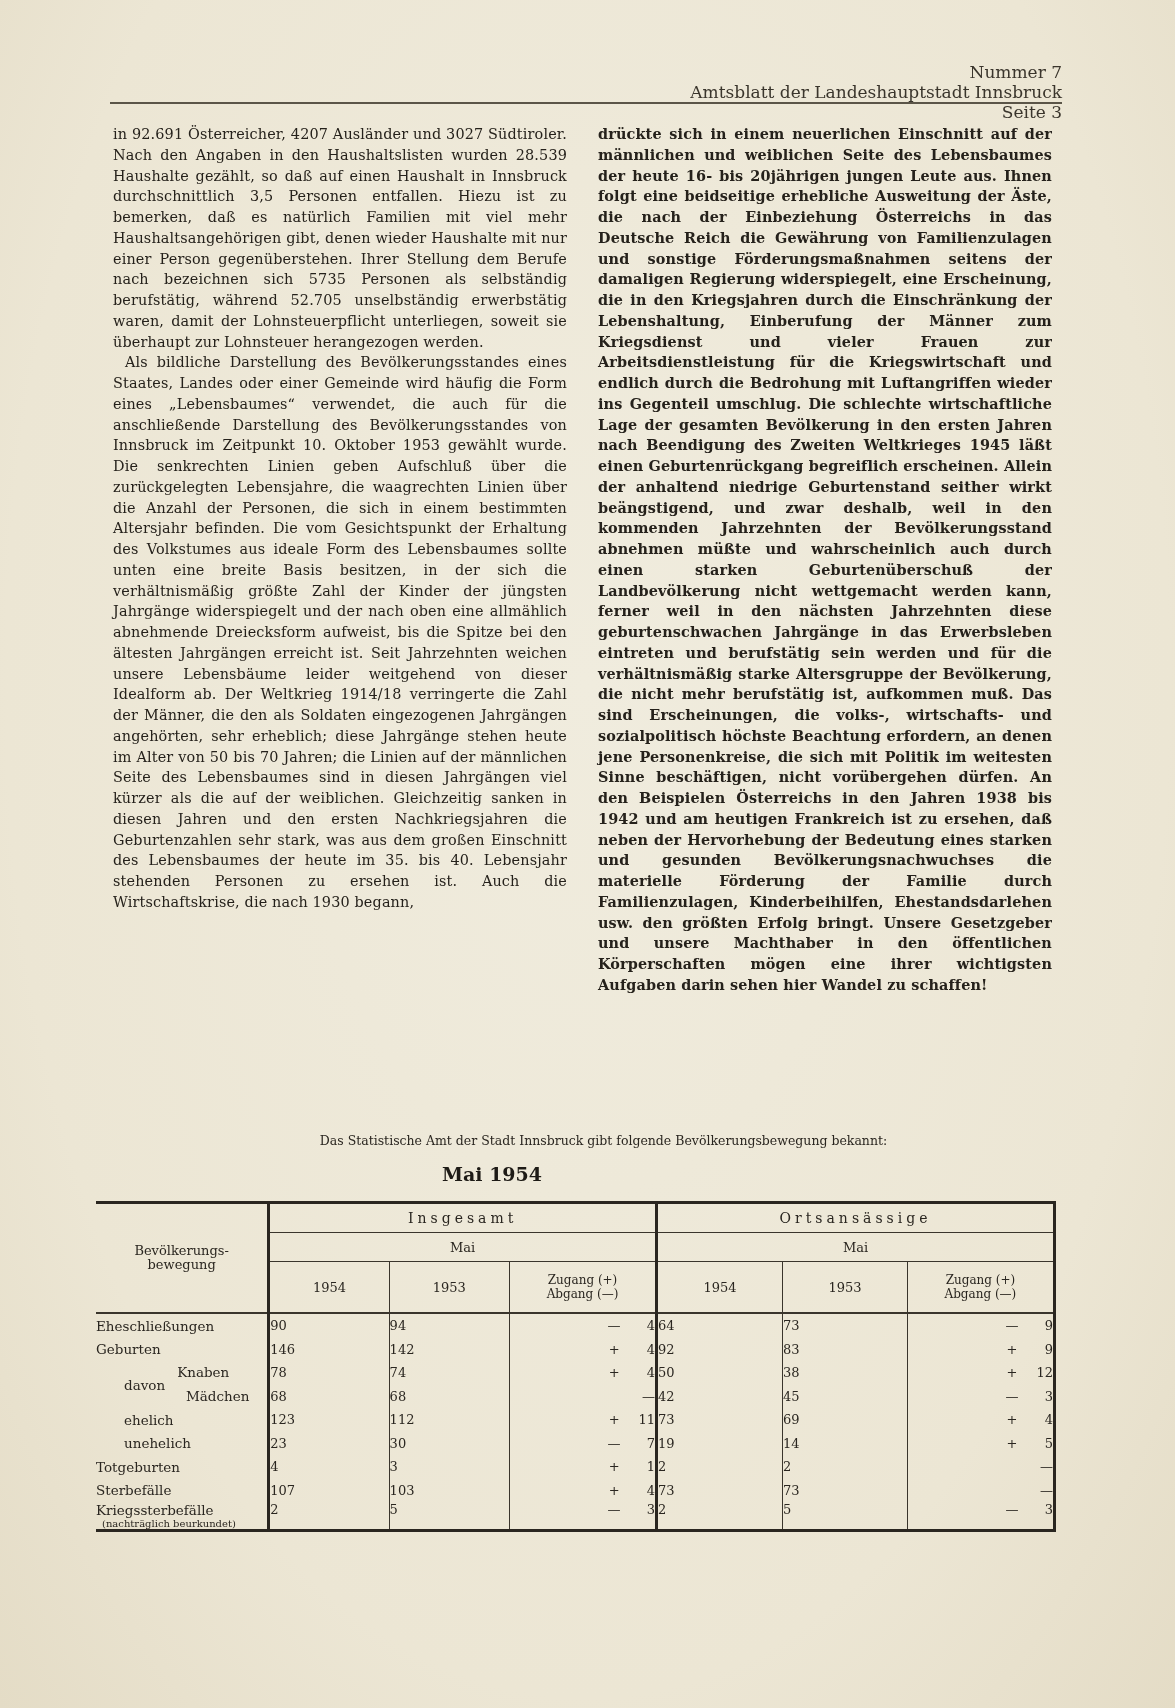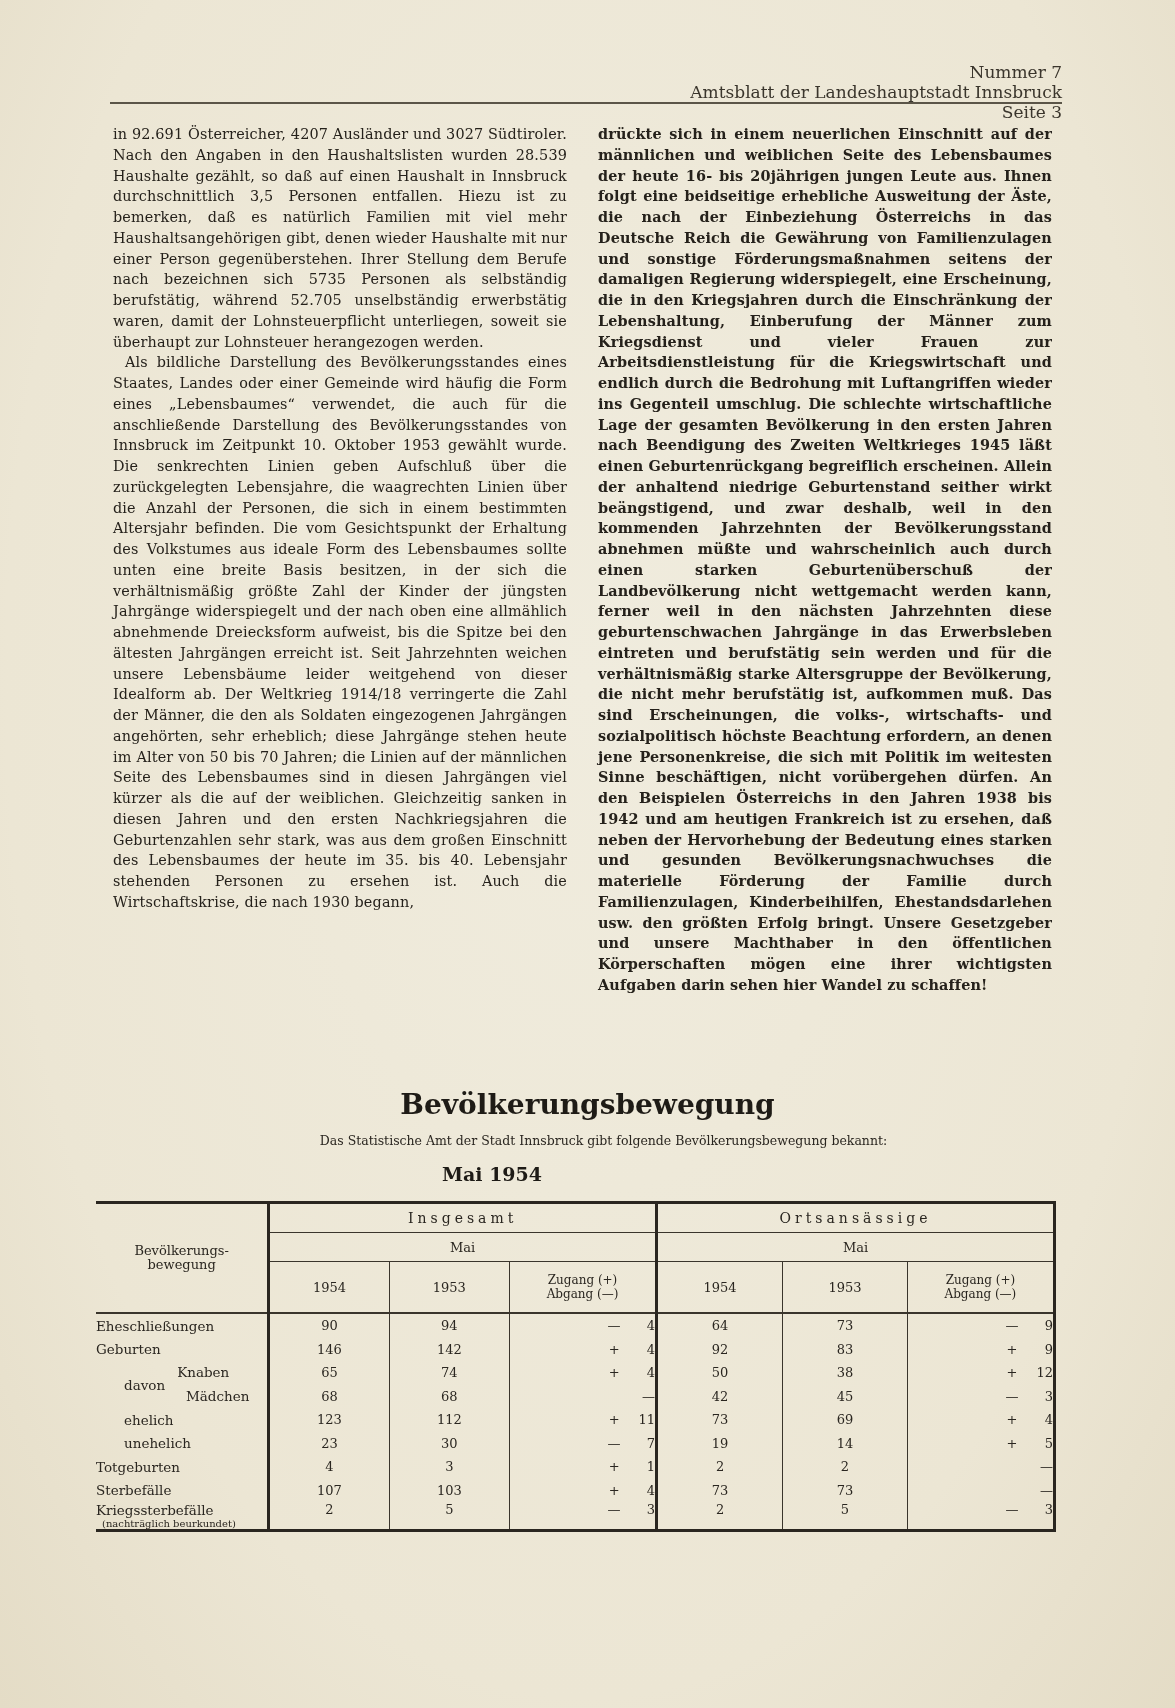--- a/index.html
+++ b/index.html
@@ -51,21 +51,21 @@
   table.stats th { font-weight: normal; }
   table.stats th, table.stats td { padding: 0; }
   .h-group { height: 28px; text-align: center; letter-spacing: 4px; font-size: 14px; border-bottom: 1px solid #3a352c; }
   .h-mai { height: 28px; text-align: center; font-size: 13px; border-bottom: 1.5px solid #3a352c; }
   .h-col { height: 50px; text-align: center; font-size: 13px; border-bottom: 2px solid #3a352c; }
   .h-label { text-align: center; vertical-align: middle; font-size: 13px; line-height: 14px; border-bottom: 2px solid #3a352c; }
   .thick-l { border-left: 3px solid #2a2620; }
   .thin-l { border-left: 1px solid #3a352c; margin-left: 24px; }
   .thick-r { border-right: 3px solid #2a2620; }
   .zu { font-size: 12px; line-height: 14px; }
-  td.num { text-align: center; height: 23.5px; font-size: 13px; }
+  td.num { text-align: left; height: 23.5px; font-size: 13px; }
   td.diff { text-align: right; padding-right: 20px; }
   td.diff .sign { display: inline-block; width: 30px; text-align: center; }
   td.diff .val { display: inline-block; width: 26px; text-align: right; }
   td.lbl { padding-left: 4px; font-size: 13.5px; white-space: nowrap; }
   .davon { display: inline-block; vertical-align: middle; margin-right: 4px; }
   .small-note { display: block; font-size: 10px; padding-left: 6px; line-height: 11px; }
   .first-row td { padding-top: 6px; }
   .last-row td { padding-bottom: 8px; vertical-align: top; }
 </style>
 </head>
@@ -81,21 +81,20 @@
 
   <div class="col left">
     <p>in 92.691 Österreicher, 4207 Ausländer und 3027 Südtiroler. Nach den Angaben in den Haushaltslisten wurden 28.539 Haushalte gezählt, so daß auf einen Haushalt in Innsbruck durchschnittlich 3,5 Personen entfallen. Hiezu ist zu bemerken, daß es natürlich Familien mit viel mehr Haushaltsangehörigen gibt, denen wieder Haushalte mit nur einer Person gegenüberstehen. Ihrer Stellung dem Berufe nach bezeichnen sich 5735 Personen als selbständig berufstätig, während 52.705 unselbständig erwerbstätig waren, damit der Lohnsteuerpflicht unterliegen, soweit sie überhaupt zur Lohnsteuer herangezogen werden.</p>
     <p class="indent">Als bildliche Darstellung des Bevölkerungsstandes eines Staates, Landes oder einer Gemeinde wird häufig die Form eines „Lebensbaumes“ verwendet, die auch für die anschließende Darstellung des Bevölkerungsstandes von Innsbruck im Zeitpunkt 10. Oktober 1953 gewählt wurde. Die senkrechten Linien geben Aufschluß über die zurückgelegten Lebensjahre, die waagrechten Linien über die Anzahl der Personen, die sich in einem bestimmten Altersjahr befinden. Die vom Gesichtspunkt der Erhaltung des Volkstumes aus ideale Form des Lebensbaumes sollte unten eine breite Basis besitzen, in der sich die verhältnismäßig größte Zahl der Kinder der jüngsten Jahrgänge widerspiegelt und der nach oben eine allmählich abnehmende Dreiecksform aufweist, bis die Spitze bei den ältesten Jahrgängen erreicht ist. Seit Jahrzehnten weichen unsere Lebensbäume leider weitgehend von dieser Idealform ab. Der Weltkrieg 1914/18 verringerte die Zahl der Männer, die den als Soldaten eingezogenen Jahrgängen angehörten, sehr erheblich; diese Jahrgänge stehen heute im Alter von 50 bis 70 Jahren; die Linien auf der männlichen Seite des Lebensbaumes sind in diesen Jahrgängen viel kürzer als die auf der weiblichen. Gleichzeitig sanken in diesen Jahren und den ersten Nachkriegsjahren die Geburtenzahlen sehr stark, was aus dem großen Einschnitt des Lebensbaumes der heute im 35. bis 40. Lebensjahr stehenden Personen zu ersehen ist. Auch die Wirtschaftskrise, die nach 1930 begann,</p>
   </div>
 
   <div class="col right">
     <p>drückte sich in einem neuerlichen Einschnitt auf der männlichen und weiblichen Seite des Lebensbaumes der heute 16- bis 20jährigen jungen Leute aus. Ihnen folgt eine beidseitige erhebliche Ausweitung der Äste, die nach der Einbeziehung Österreichs in das Deutsche Reich die Gewährung von Familienzulagen und sonstige Förderungsmaßnahmen seitens der damaligen Regierung widerspiegelt, eine Erscheinung, die in den Kriegsjahren durch die Einschränkung der Lebenshaltung, Einberufung der Männer zum Kriegsdienst und vieler Frauen zur Arbeitsdienstleistung für die Kriegswirtschaft und endlich durch die Bedrohung mit Luftangriffen wieder ins Gegenteil umschlug. Die schlechte wirtschaftliche Lage der gesamten Bevölkerung in den ersten Jahren nach Beendigung des Zweiten Weltkrieges 1945 läßt einen Geburtenrückgang begreiflich erscheinen. Allein der anhaltend niedrige Geburtenstand seither wirkt beängstigend, und zwar deshalb, weil in den kommenden Jahrzehnten der Bevölkerungsstand abnehmen müßte und wahrscheinlich auch durch einen starken Geburtenüberschuß der Landbevölkerung nicht wettgemacht werden kann, ferner weil in den nächsten Jahrzehnten diese geburtenschwachen Jahrgänge in das Erwerbsleben eintreten und berufstätig sein werden und für die verhältnismäßig starke Altersgruppe der Bevölkerung, die nicht mehr berufstätig ist, aufkommen muß. Das sind Erscheinungen, die volks-, wirtschafts- und sozialpolitisch höchste Beachtung erfordern, an denen jene Personenkreise, die sich mit Politik im weitesten Sinne beschäftigen, nicht vorübergehen dürfen. An den Beispielen Österreichs in den Jahren 1938 bis 1942 und am heutigen Frankreich ist zu ersehen, daß neben der Hervorhebung der Bedeutung eines starken und gesunden Bevölkerungsnachwuchses die materielle Förderung der Familie durch Familienzulagen, Kinderbeihilfen, Ehestandsdarlehen usw. den größten Erfolg bringt. Unsere Gesetzgeber und unsere Machthaber in den öffentlichen Körperschaften mögen eine ihrer wichtigsten Aufgaben darin sehen hier Wandel zu schaffen!</p>
   </div>
 
-  <div class="section-title">Bevölkerungsbewegung</div>
   <div class="section-sub">Das Statistische Amt der Stadt Innsbruck gibt folgende Bevölkerungsbewegung bekannt:</div>
   <div class="section-month">Mai 1954</div>
 
   <table class="stats">
     <colgroup>
       <col style="width:155px">
       <col style="width:108px">
         <col style="width:108px">
         <col style="width:132px">
       <col style="width:113px">
@@ -136,21 +135,21 @@
         <td class="lbl">Geburten</td>
         <td class="num thick-l">146</td>
         <td class="num thin-l">142</td>
         <td class="num thin-l diff"><span class="sign">+</span><span class="val">4</span></td>
         <td class="num thick-l">92</td>
         <td class="num thin-l">83</td>
         <td class="num thin-l thick-r diff"><span class="sign">+</span><span class="val">9</span></td>
       </tr>
       <tr>
         <td class="lbl" style="padding-left:28px"><span class="davon" style="position:relative;top:11px">davon</span><span style="padding-left:8px">Knaben</span></td>
-        <td class="num thick-l">65</td>
+        <td class="num thick-l">78</td>
         <td class="num thin-l">74</td>
         <td class="num thin-l diff"><span class="sign">+</span><span class="val">4</span></td>
         <td class="num thick-l">50</td>
         <td class="num thin-l">38</td>
         <td class="num thin-l thick-r diff"><span class="sign">+</span><span class="val">12</span></td>
       </tr>
       <tr>
         <td class="lbl" style="padding-left:90px">Mädchen</td>
         <td class="num thick-l">68</td>
         <td class="num thin-l">68</td>

